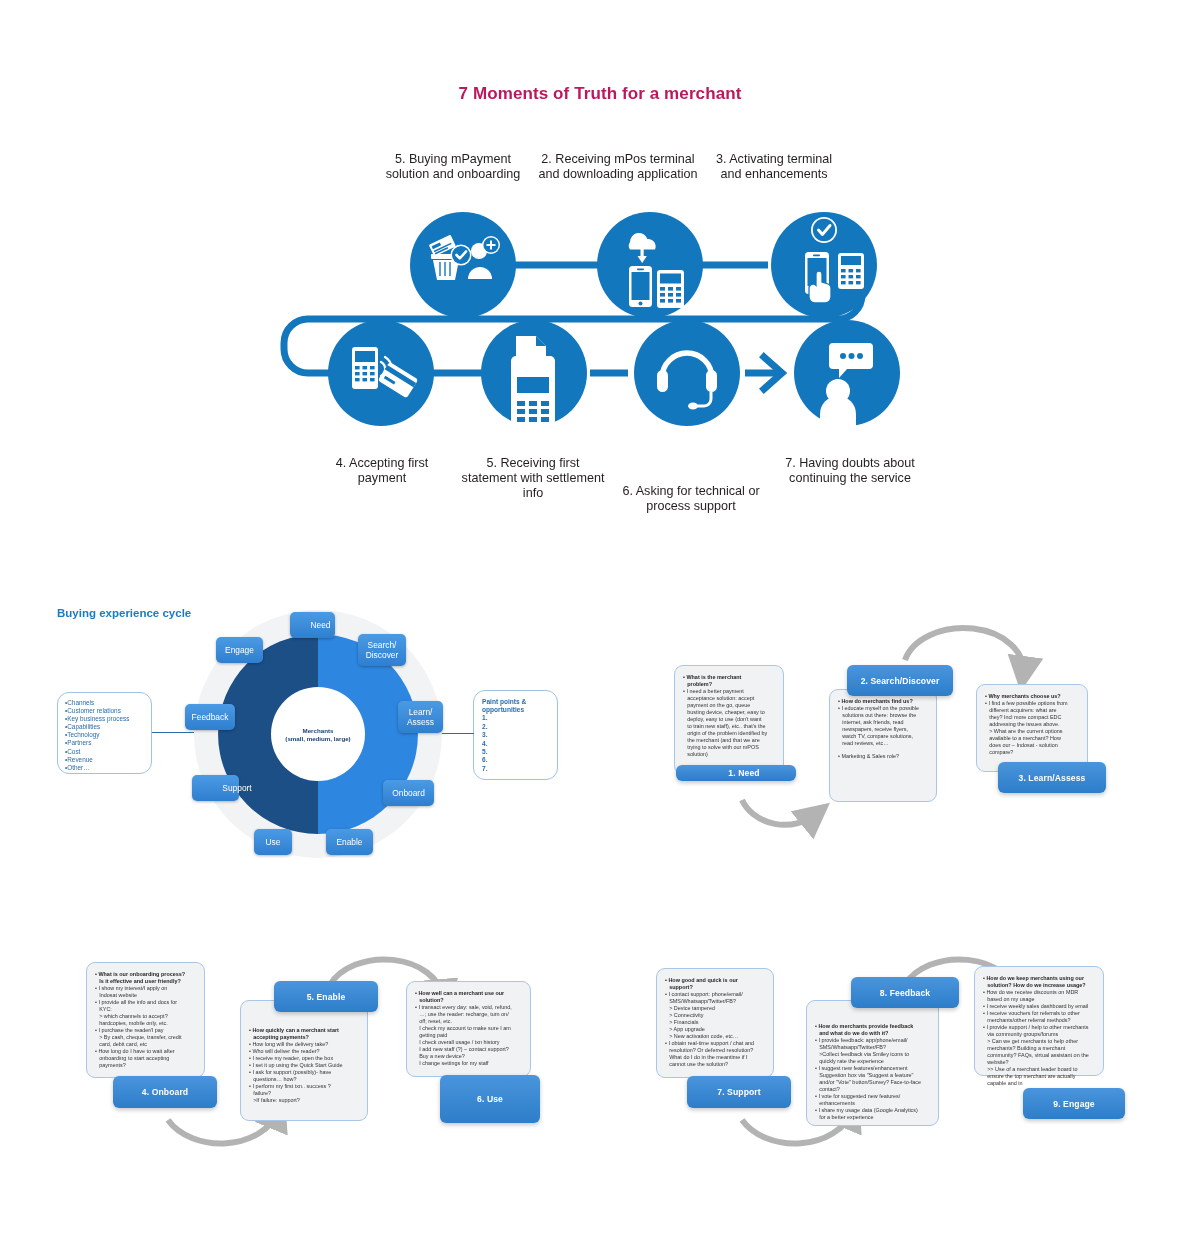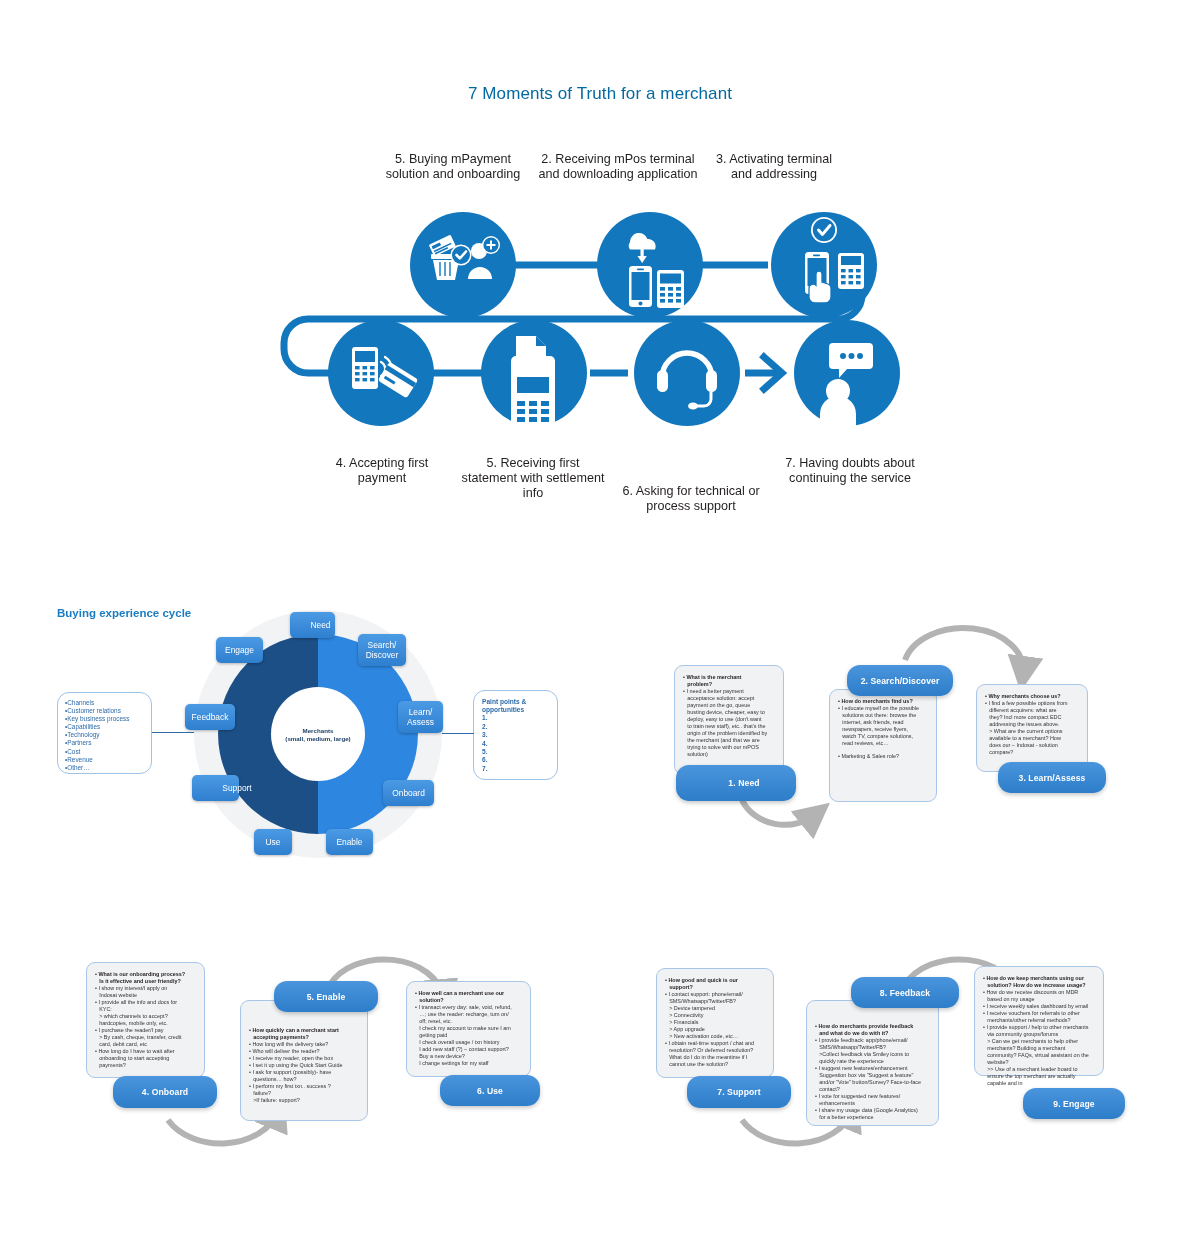--- a/index.html
+++ b/index.html
@@ -9,21 +9,21 @@
     background:#ffffff;
     font-family:"Liberation Sans", sans-serif;
     color:#231f20;
     overflow:hidden;
   }
   .abs { position:absolute; }
 
   
   #moments-title {
     left:0; top:84px; width:1200px; text-align:center;
-    font-size:17px; font-weight:normal; color:#0369a1; letter-spacing:.1px;
+    font-size:17px; font-weight:bold; color:#be185d; letter-spacing:.1px;
   }
   .moment-label {
     font-size:12.6px; line-height:15px; text-align:center; color:#231f20;
   }
   #flow-svg { left:0; top:140px; }
 
   
   #cycle-title {
     left:57px; top:607px; font-size:11.5px; font-weight:bold; color:#1a7dc4;
   }
@@ -63,21 +63,21 @@
   }
   .jbox p {
     margin:0; font-size:5.45px; line-height:7.0px; color:#333333;
     text-indent:-4.2px; padding-left:4.2px;
   }
   .jbox p.b { font-weight:bold; color:#231f20; }
   .jbox p.plain { text-indent:0; padding-left:4.2px; }
   .jbox p.gap { margin-top:6px; }
 
   .jlabel {
-    position:absolute; border-radius:13px;
+    position:absolute; border-radius:6px;
     background:linear-gradient(#4a95dd,#2d7dc9);
     box-shadow:0 2px 4px rgba(0,0,0,.22);
     color:#fff; font-size:8.6px; font-weight:bold;
     display:flex; align-items:center; justify-content:center;
     letter-spacing:.1px;
   }
   #arrows-mid, #arrows-bl, #arrows-br { position:absolute; left:0; top:0; overflow:visible; }
 </style>
 </head>
 <body>
@@ -87,21 +87,21 @@
 <div class="abs moment-label" style="left:382px;top:152px;width:142px;">
   <div>5. Buying mPayment</div>
   <div>solution and onboarding</div>
 </div>
 <div class="abs moment-label" style="left:530px;top:152px;width:176px;">
   <div>2. Receiving mPos terminal</div>
   <div>and downloading application</div>
 </div>
 <div class="abs moment-label" style="left:702px;top:152px;width:144px;">
   <div>3. Activating terminal</div>
-  <div>and addressing</div>
+  <div>and enhancements</div>
 </div>
 
 <div class="abs moment-label" style="left:312px;top:456px;width:140px;">
   <div>4. Accepting first</div>
   <div>payment</div>
 </div>
 <div class="abs moment-label" style="left:455px;top:456px;width:156px;">
   <div>5. Receiving first</div>
   <div>statement with settlement</div>
   <div>info</div>
@@ -380,21 +380,21 @@
     <p class="plain">acceptance solution: accept</p>
     <p class="plain">payment on the go, queue</p>
     <p class="plain">busting device, cheaper, easy to</p>
     <p class="plain">deploy, easy to use (don't want</p>
     <p class="plain">to train new staff), etc.. that's the</p>
     <p class="plain">origin of the problem identified by</p>
     <p class="plain">the merchant (and that we are</p>
     <p class="plain">trying to solve with our mPOS</p>
     <p class="plain">solution)</p>
   </div>
-<div class="jlabel" style="left:676px;top:765px;width:120px;height:36px;padding-left:16px;">1. Need</div>
+<div class="jlabel" style="left:676px;top:765px;width:120px;height:16px;padding-left:16px;">1. Need</div>
 
 <div class="jbox" style="left:829px;top:689px;width:108px;height:113px;">
     <p class="b">• How do merchants find us?</p>
     <p class="">• I educate myself on the possible</p>
     <p class="plain">solutions out there: browse the</p>
     <p class="plain">internet, ask friends, read</p>
     <p class="plain">newspapers, receive flyers,</p>
     <p class="plain">watch TV, compare solutions,</p>
     <p class="plain">read reviews, etc…</p>
     <p class="gap">• Marketing &amp; Sales role?</p>
@@ -453,21 +453,21 @@
     <p class="">• I transact every day: sale, void, refund,</p>
     <p class="plain">…; use the reader: recharge, turn on/</p>
     <p class="plain">off; reset, etc.</p>
     <p class="plain">I check my account to make sure I am</p>
     <p class="plain">getting paid</p>
     <p class="plain">I check overall usage / txn history</p>
     <p class="plain">I add new staff (?) – contact support?</p>
     <p class="plain">Buy a new device?</p>
     <p class="plain">I change settings for my staff</p>
   </div>
-<div class="jlabel" style="left:440px;top:1075px;width:100px;height:31px;">6. Use</div>
+<div class="jlabel" style="left:440px;top:1075px;width:100px;height:48px;">6. Use</div>
 
 <div class="jbox" style="left:656px;top:968px;width:118px;height:110px;">
     <p class="b">• How good and quick is our</p>
     <p class="b plain">support?</p>
     <p class="">• I contact support: phone/email/</p>
     <p class="plain">SMS/Whatsapp/Twitter/FB?</p>
     <p class="plain">&gt; Device tampered</p>
     <p class="plain">&gt; Connectivity</p>
     <p class="plain">&gt; Financials</p>
     <p class="plain">&gt; App upgrade</p>

